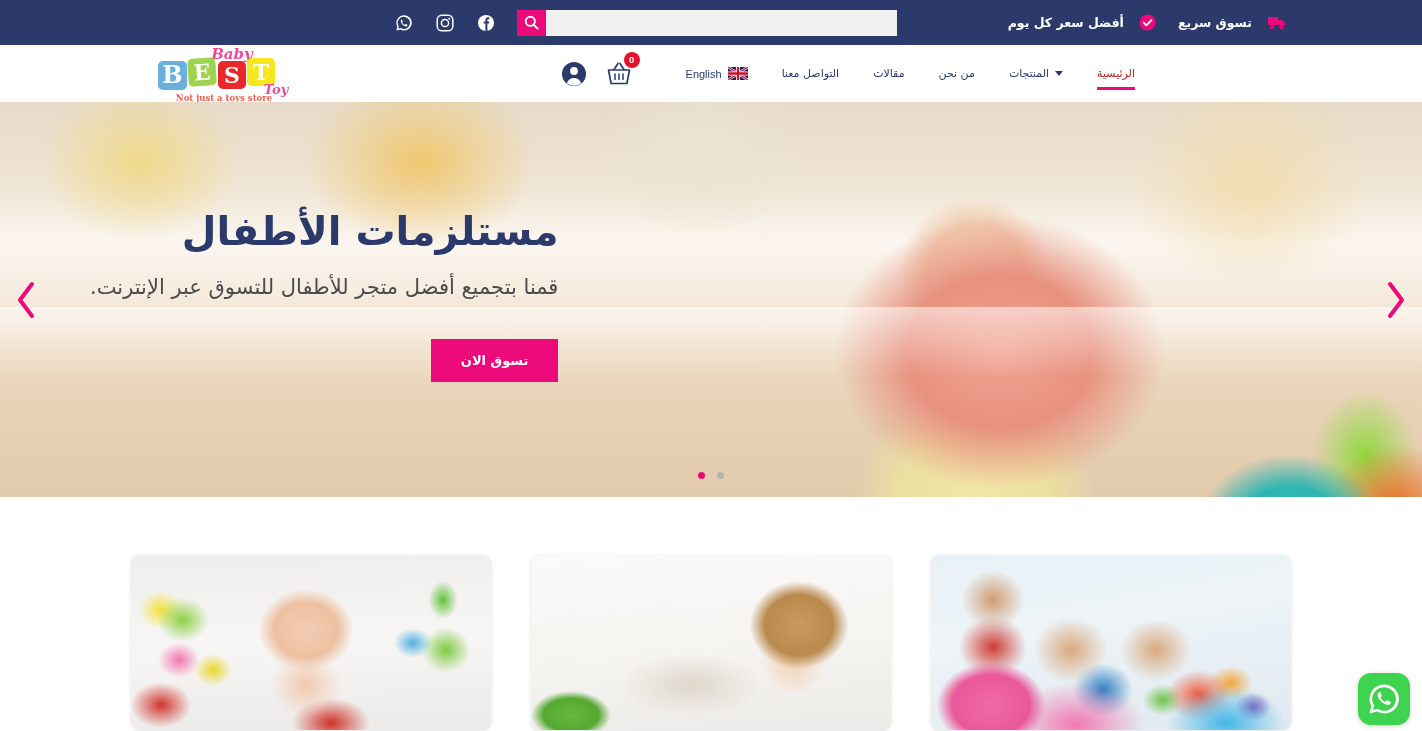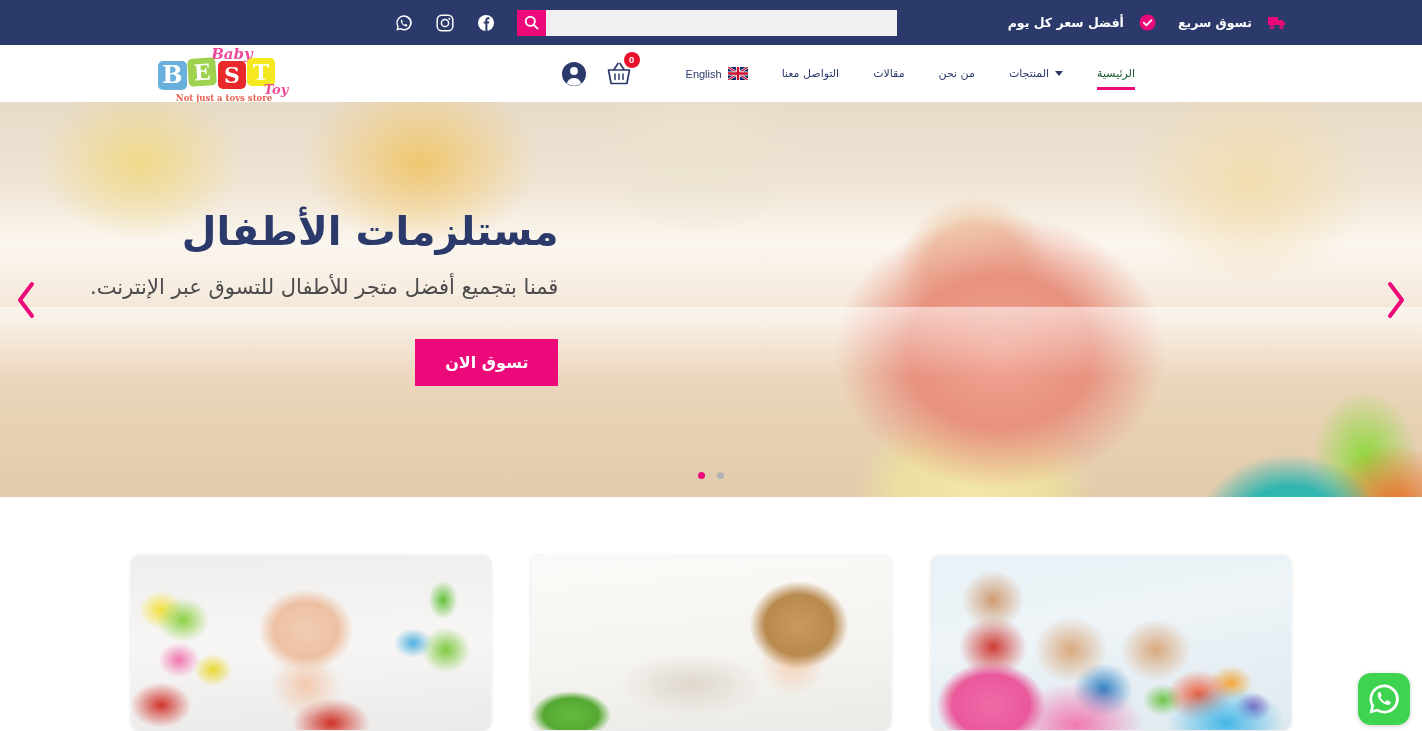--- a/index.html
+++ b/index.html
@@ -107,21 +107,21 @@
     position: relative;
     color: #2b3a6b;
     font-size: 11px;
     padding: 22px 17px;
     cursor: pointer;
     white-space: nowrap;
     display: flex;
     align-items: center;
     gap: 6px;
   }
-  .nav-item.active { color: #14532d; }
+  .nav-item.active { color: #b91c1c; }
   .nav-item.active::after {
     content: "";
     position: absolute;
     bottom: 12px;
     right: 17px; left: 17px;
     height: 3px;
     background: #ec0a7b;
   }
   .caret {
     width: 0; height: 0;
@@ -211,21 +211,21 @@
     font-size: 21px;
     color: #4b4b4b;
     margin-bottom: 40px;
     direction: rtl;
   }
   .hero-btn {
     background: #ec0a7b;
     color: #ffffff;
     border: none;
     font-family: inherit;
-    font-size: 16px;
+    font-size: 13px;
     font-weight: bold;
     padding: 14px 30px;
     cursor: pointer;
     direction: rtl;
   }
   .hero-arrow {
     position: absolute;
     top: 50%;
     transform: translateY(-50%);
     z-index: 4;

